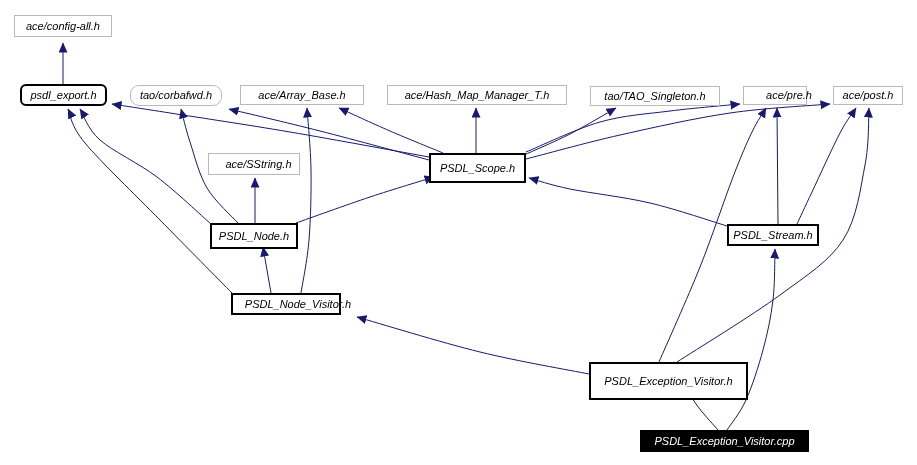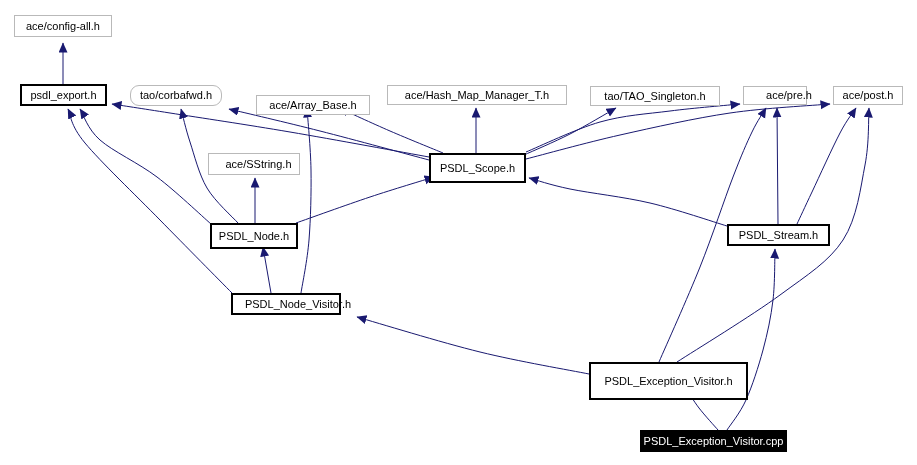--- a/index.html
+++ b/index.html
@@ -2,20 +2,21 @@
 <html><head>
 <meta charset="utf-8">
 <style>
   html,body { margin:0; padding:0; background:#ffffff; }
   .stage {
     position:relative;
     width:917px; height:465px;
     background:#ffffff;
     overflow:hidden;
     font-family:"Liberation Sans", sans-serif;
+    font-style:italic;
   }
   .stage svg { position:absolute; left:0; top:0; }
   .node {
     position:absolute;
     box-sizing:border-box;
     display:flex; align-items:center; justify-content:center;
     background:#ffffff;
     color:#000000;
     font-size:11px;
     line-height:1;
@@ -58,28 +59,28 @@
         <path d="M797,224 C799.5,218.66666666666666 804.8333333333334,207.16666666666666 812,192 C819.1666666666666,176.83333333333334 832.6666666666666,147 840,133 C847.3333333333334,119 853.3333333333334,112.16666666666667 856,108" class="edge" stroke="#191970" marker-end="url(#arrowhead)"></path>
         <path d="M589,374 C570.8333333333334,370.3333333333333 518.6666666666666,361.5 480,352 C441.3333333333333,342.5 377.5,322.8333333333333 357,317" class="edge" stroke="#191970" marker-end="url(#arrowhead)"></path>
         <path d="M659,362 C665.8333333333334,346.1666666666667 687.6666666666666,297.8333333333333 700,267 C712.3333333333334,236.16666666666666 724.3333333333334,199.5 733,177 C741.6666666666666,154.5 746.5,143.5 752,132 C757.5,120.5 763.6666666666666,112 766,108" class="edge" stroke="#191970" marker-end="url(#arrowhead)"></path>
         <path d="M677,362 C694.1666666666666,350.8333333333333 752.3333333333334,315.3333333333333 780,295 C807.6666666666666,274.6666666666667 828.8333333333334,261.6666666666667 843,240 C857.1666666666666,218.33333333333334 860.6666666666666,187 865,165 C869.3333333333334,143 868.3333333333334,117.5 869,108" class="edge" stroke="#191970" marker-end="url(#arrowhead)"></path>
         <path d="M718,430 C714.8333333333334,426.3333333333333 704.5,415.1666666666667 699,408 C693.5,400.8333333333333 687.3333333333334,390.5 685,387" class="edge" stroke="#191970" marker-end="url(#arrowhead)"></path>
         <path d="M727,430 C730.1666666666666,425 740,413.3333333333333 746,400 C752,386.6666666666667 758.5,366.6666666666667 763,350 C767.5,333.3333333333333 771,316.8333333333333 773,300 C775,283.1666666666667 774.6666666666666,257.5 775,249" class="edge" stroke="#191970" marker-end="url(#arrowhead)"></path>
       </g>
   </svg>
   <div id="node-layer">
       <div class="node external" style="left: 14px; top: 15px; width: 98px; height: 22px;">ace/config-all.h</div>
-      <div class="node internal" style="left: 20px; top: 84px; width: 87px; height: 22px;">psdl_export.h</div>
+      <div class="node internal" style="left: 20px; top: 84px; width: 87px; height: 22px; border-radius: 6px;">psdl_export.h</div>
       <div class="node external" style="left: 130px; top: 85px; width: 92px; height: 21px; border-radius: 9px;">tao/corbafwd.h</div>
-      <div class="node external" style="left: 256px; top: 85px; width: 114px; height: 20px; margin-top: 10px;">ace/Array_Base.h</div>
+      <div class="node external" style="left: 240px; top: 85px; width: 124px; height: 20px;">ace/Array_Base.h</div>
       <div class="node external" style="left: 387px; top: 85px; width: 180px; height: 20px;">ace/Hash_Map_Manager_T.h</div>
       <div class="node external" style="left: 590px; top: 86px; width: 130px; height: 20px;">tao/TAO_Singleton.h</div>
       <div class="node external" style="left: 743px; top: 86px; width: 64px; height: 19px; padding-left: 28px;">ace/pre.h</div>
       <div class="node external" style="left: 833px; top: 86px; width: 70px; height: 19px;">ace/post.h</div>
       <div class="node external" style="left: 208px; top: 153px; width: 92px; height: 22px; padding-left: 9px;">ace/SString.h</div>
       <div class="node internal" style="left: 429px; top: 153px; width: 97px; height: 30px;">PSDL_Scope.h</div>
       <div class="node internal" style="left: 210px; top: 223px; width: 88px; height: 26px;">PSDL_Node.h</div>
-      <div class="node internal" style="left: 727px; top: 224px; width: 103px; height: 22px;">PSDL_Stream.h</div>
+      <div class="node internal" style="left: 727px; top: 224px; width: 92px; height: 22px;">PSDL_Stream.h</div>
       <div class="node internal" style="left: 231px; top: 293px; width: 110px; height: 22px; padding-left: 24px;">PSDL_Node_Visitor.h</div>
       <div class="node internal" style="left: 589px; top: 362px; width: 159px; height: 38px;">PSDL_Exception_Visitor.h</div>
-      <div class="node root" style="left: 640px; top: 430px; width: 147px; height: 22px;">PSDL_Exception_Visitor.cpp</div>
+      <div class="node root" style="left: 640px; top: 430px; width: 169px; height: 22px;">PSDL_Exception_Visitor.cpp</div>
     </div>
 </div>
 
 </body></html>

